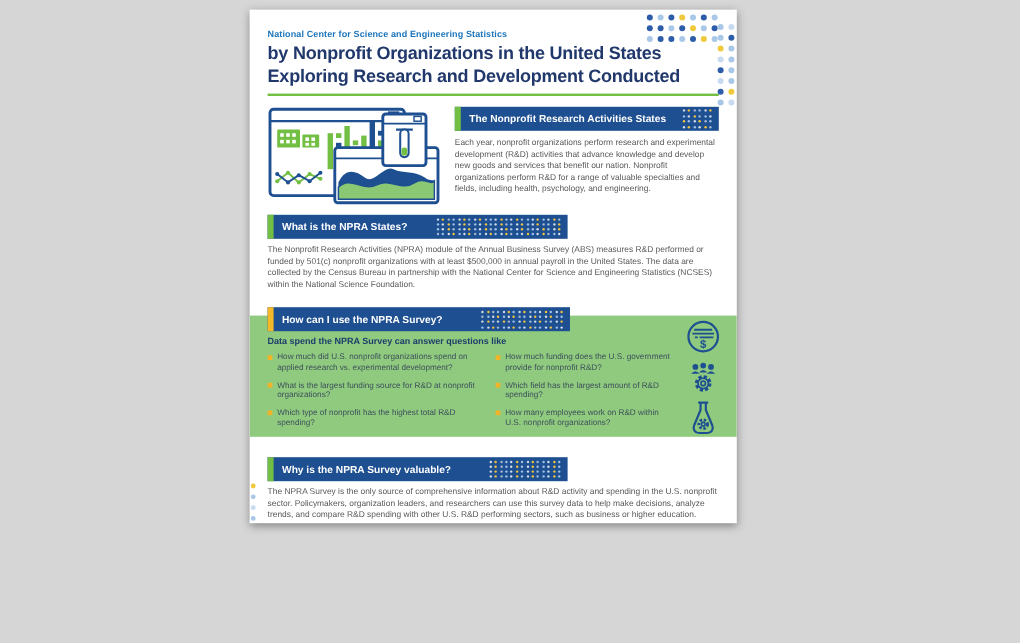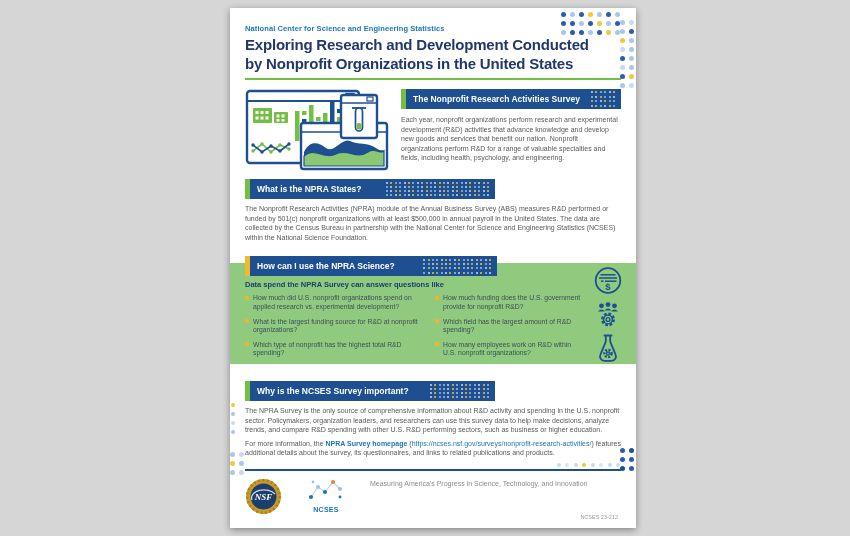--- a/index.html
+++ b/index.html
@@ -1,19 +1,19 @@
 <!DOCTYPE html>
 <html><head>
 <meta charset="utf-8">
 <style>
   * { margin:0; padding:0; box-sizing:border-box; }
   html,body { width:850px; height:536px; }
   body { font-family:"Liberation Sans", sans-serif; background:#d6d6d6; overflow:hidden; }
   .stage { position:relative; width:850px; height:536px; background:#d6d6d6; }
-  .page { position:absolute; left:230px; top:8px; width:406px; height:520px;
+  .page { position:absolute; left:208px; top:8px; width:406px; height:428px;
           background:#ffffff; box-shadow:0 2px 7px rgba(0,0,0,.38); overflow:hidden; }
   .inner { padding:0 15px; }
 
   
   .eyebrow { margin-top:16px; font-size:7.5px; font-weight:bold; color:#1c75bc; letter-spacing:.1px; }
   .title { margin-top:3px; font-size:15px; font-weight:bold; color:#20386b; line-height:18.5px; letter-spacing:-.2px; }
   .title span { display:block; }
   .green-rule { margin-top:5px; height:2px; background:#72bf44; }
 
   
@@ -143,22 +143,22 @@
         <span style="height: 5px; width: 5px; border-radius: 50%; background: rgb(45, 93, 168);"></span>
         <span style="height: 5px; width: 5px; border-radius: 50%; background: rgb(45, 93, 168);"></span>
         <span style="height: 5px; width: 5px; border-radius: 50%; background: rgb(29, 79, 145);"></span>
         <span style="height: 5px; width: 5px; border-radius: 50%; background: rgb(45, 93, 168);"></span>
       </div>
 
     <div class="inner">
 
       <div class="eyebrow">National Center for Science and Engineering Statistics</div>
       <h1 class="title">
+        <span>by Nonprofit Organizations in the United States</span>
         <span>Exploring Research and Development Conducted</span>
-        <span>by Nonprofit Organizations in the United States</span>
       </h1>
       <div class="green-rule"></div>
 
       <div class="sec1">
         <svg class="illus" viewBox="0 0 148 82">
 
           <rect x="2" y="2" width="112" height="72" rx="3" fill="#fff" stroke="#1d4f91" stroke-width="2.4"></rect>
           <line x1="2" y1="12" x2="114" y2="12" stroke="#1d4f91" stroke-width="1.8"></line>
           <rect x="101" y="4.5" width="8" height="5" fill="none" stroke="#1d4f91" stroke-width="1.4"></rect>
 
@@ -217,21 +217,21 @@
 
           <rect x="96" y="6" width="36" height="43" rx="2.5" fill="#fff" stroke="#1d4f91" stroke-width="2.4"></rect>
           <line x1="96" y1="14" x2="132" y2="14" stroke="#1d4f91" stroke-width="1.6"></line>
           <rect x="122" y="8" width="6" height="4" fill="none" stroke="#1d4f91" stroke-width="1.2"></rect>
           <line x1="107" y1="19" x2="121" y2="19" stroke="#1d4f91" stroke-width="1.8"></line>
           <rect x="110.5" y="19" width="7" height="23" rx="3.4" fill="#fff" stroke="#1d4f91" stroke-width="1.7"></rect>
           <rect x="111.6" y="34" width="4.8" height="6.6" rx="2.2" fill="#72bf44"></rect>
         </svg>
         <div class="sec1-right">
           <div class="bar">
-            <span>The Nonprofit Research Activities Survey</span>
+            <span>The Nonprofit Research Activities States</span>
             <span class="dots" style="display: grid; grid-template-columns: repeat(6, 2px); gap: 2.4px;">
                 <span style="height: 2px; width: 2px; border-radius: 50%; background: rgba(255, 255, 255, 0.8);"></span>
                 <span style="height: 2px; width: 2px; border-radius: 50%; background: rgb(245, 195, 59);"></span>
                 <span style="height: 2px; width: 2px; border-radius: 50%; background: rgba(255, 255, 255, 0.6);"></span>
                 <span style="height: 2px; width: 2px; border-radius: 50%; background: rgb(159, 193, 232);"></span>
                 <span style="height: 2px; width: 2px; border-radius: 50%; background: rgba(255, 255, 255, 0.8);"></span>
                 <span style="height: 2px; width: 2px; border-radius: 50%; background: rgb(245, 195, 59);"></span>
                 <span style="height: 2px; width: 2px; border-radius: 50%; background: rgb(159, 193, 232);"></span>
                 <span style="height: 2px; width: 2px; border-radius: 50%; background: rgba(255, 255, 255, 0.8);"></span>
                 <span style="height: 2px; width: 2px; border-radius: 50%; background: rgb(245, 195, 59);"></span>
@@ -358,21 +358,21 @@
               <span style="height: 2px; width: 2px; border-radius: 50%; background: rgba(255, 255, 255, 0.8);"></span>
             </span>
         </div>
         <p class="body-text">The Nonprofit Research Activities (NPRA) module of the Annual Business Survey (ABS) measures R&amp;D performed or funded by 501(c) nonprofit organizations with at least $500,000 in annual payroll in the United States. The data are collected by the Census Bureau in partnership with the National Center for Science and Engineering Statistics (NCSES) within the National Science Foundation.</p>
       </div>
     </div>
 
     <div class="inner">
       <div class="green-sec">
         <div class="bar yellow-accent">
-          <span>How can I use the NPRA Science?</span>
+          <span>How can I use the NPRA Survey?</span>
           <span class="dots" style="display: grid; grid-template-columns: repeat(16, 2px); gap: 2.2px 2.4px;">
               <span style="height: 2px; width: 2px; border-radius: 50%; background: rgba(255, 255, 255, 0.8);"></span>
               <span style="height: 2px; width: 2px; border-radius: 50%; background: rgb(245, 195, 59);"></span>
               <span style="height: 2px; width: 2px; border-radius: 50%; background: rgba(255, 255, 255, 0.6);"></span>
               <span style="height: 2px; width: 2px; border-radius: 50%; background: rgb(159, 193, 232);"></span>
               <span style="height: 2px; width: 2px; border-radius: 50%; background: rgba(255, 255, 255, 0.8);"></span>
               <span style="height: 2px; width: 2px; border-radius: 50%; background: rgb(245, 195, 59);"></span>
               <span style="height: 2px; width: 2px; border-radius: 50%; background: rgb(159, 193, 232);"></span>
               <span style="height: 2px; width: 2px; border-radius: 50%; background: rgba(255, 255, 255, 0.8);"></span>
               <span style="height: 2px; width: 2px; border-radius: 50%; background: rgb(245, 195, 59);"></span>
@@ -492,21 +492,21 @@
             <circle cx="15" cy="21.5" r="1.5" fill="none" stroke="#1d4f91" stroke-width="1.3"></circle>
           </svg>
         </div>
       </div>
     </div>
 
     <div class="inner">
 
       <div class="sec4">
         <div class="bar">
-          <span>Why is the NCSES Survey important?</span>
+          <span>Why is the NPRA Survey valuable?</span>
           <span class="dots" style="display: grid; grid-template-columns: repeat(14, 2px); gap: 2.2px 2.4px;">
               <span style="height: 2px; width: 2px; border-radius: 50%; background: rgba(255, 255, 255, 0.8);"></span>
               <span style="height: 2px; width: 2px; border-radius: 50%; background: rgb(245, 195, 59);"></span>
               <span style="height: 2px; width: 2px; border-radius: 50%; background: rgba(255, 255, 255, 0.6);"></span>
               <span style="height: 2px; width: 2px; border-radius: 50%; background: rgb(159, 193, 232);"></span>
               <span style="height: 2px; width: 2px; border-radius: 50%; background: rgba(255, 255, 255, 0.8);"></span>
               <span style="height: 2px; width: 2px; border-radius: 50%; background: rgb(245, 195, 59);"></span>
               <span style="height: 2px; width: 2px; border-radius: 50%; background: rgb(159, 193, 232);"></span>
               <span style="height: 2px; width: 2px; border-radius: 50%; background: rgba(255, 255, 255, 0.8);"></span>
               <span style="height: 2px; width: 2px; border-radius: 50%; background: rgb(245, 195, 59);"></span>

